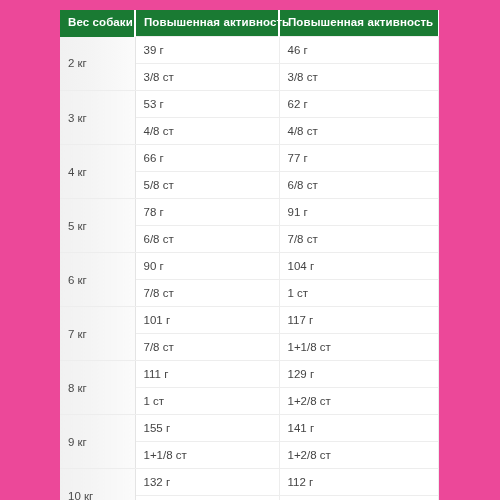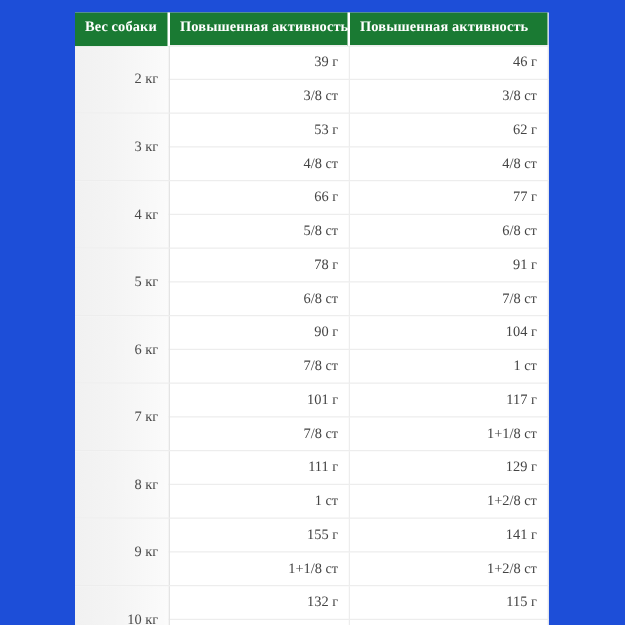--- a/index.html
+++ b/index.html
@@ -12,22 +12,21 @@
     height: 500px;
     background: #ffffff;
     font-family: "Liberation Sans", sans-serif;
     overflow: hidden;
   }
 
   #page {
     position: relative;
     width: 500px;
     height: 500px;
-    background: #1d4ed8;
-    font-family: Liberation Serif, serif;
+    background: #ec4899;
   }
 
   #feeding-table-wrap {
     position: absolute;
     left: 60px;
     top: 10px;
     width: 378px;
   }
 
   table.feeding-table {
@@ -64,21 +63,20 @@
     color: #444444;
     background: #ffffff;
     padding: 0 8px;
     height: 26px;
     line-height: 26px;
     border-bottom: 1px solid #ededed;
     border-right: 1px solid #ededed;
     white-space: nowrap;
     vertical-align: middle;
     overflow: hidden;
-    text-align: right;
   }
   table.feeding-table tbody td:last-child {
     border-right: 1px solid #ededed;
     margin-left: 44px;
   }
 
   table.feeding-table tbody td.weight-cell {
     background: linear-gradient(to right, #f1f1f1 0%, #f4f4f4 40%, #fbfbfb 100%);
     border-right: 1px solid #e4e4e4;
     color: #4a4a4a;
@@ -187,21 +185,21 @@
             <td>155 г</td>
             <td>141 г</td>
           </tr>
           <tr class="row-cups">
             <td>1+1/8 ст</td>
             <td>1+2/8 ст</td>
           </tr>
           <tr class="row-grams">
             <td class="weight-cell" rowspan="2">10 кг</td>
             <td>132 г</td>
-            <td>115 г</td>
+            <td>112 г</td>
           </tr>
           <tr class="row-cups">
             <td>1+2/8 ст</td>
             <td>1+3/8 ст</td>
           </tr>
         </tbody>
     </table>
   </div>
 
 </div>

